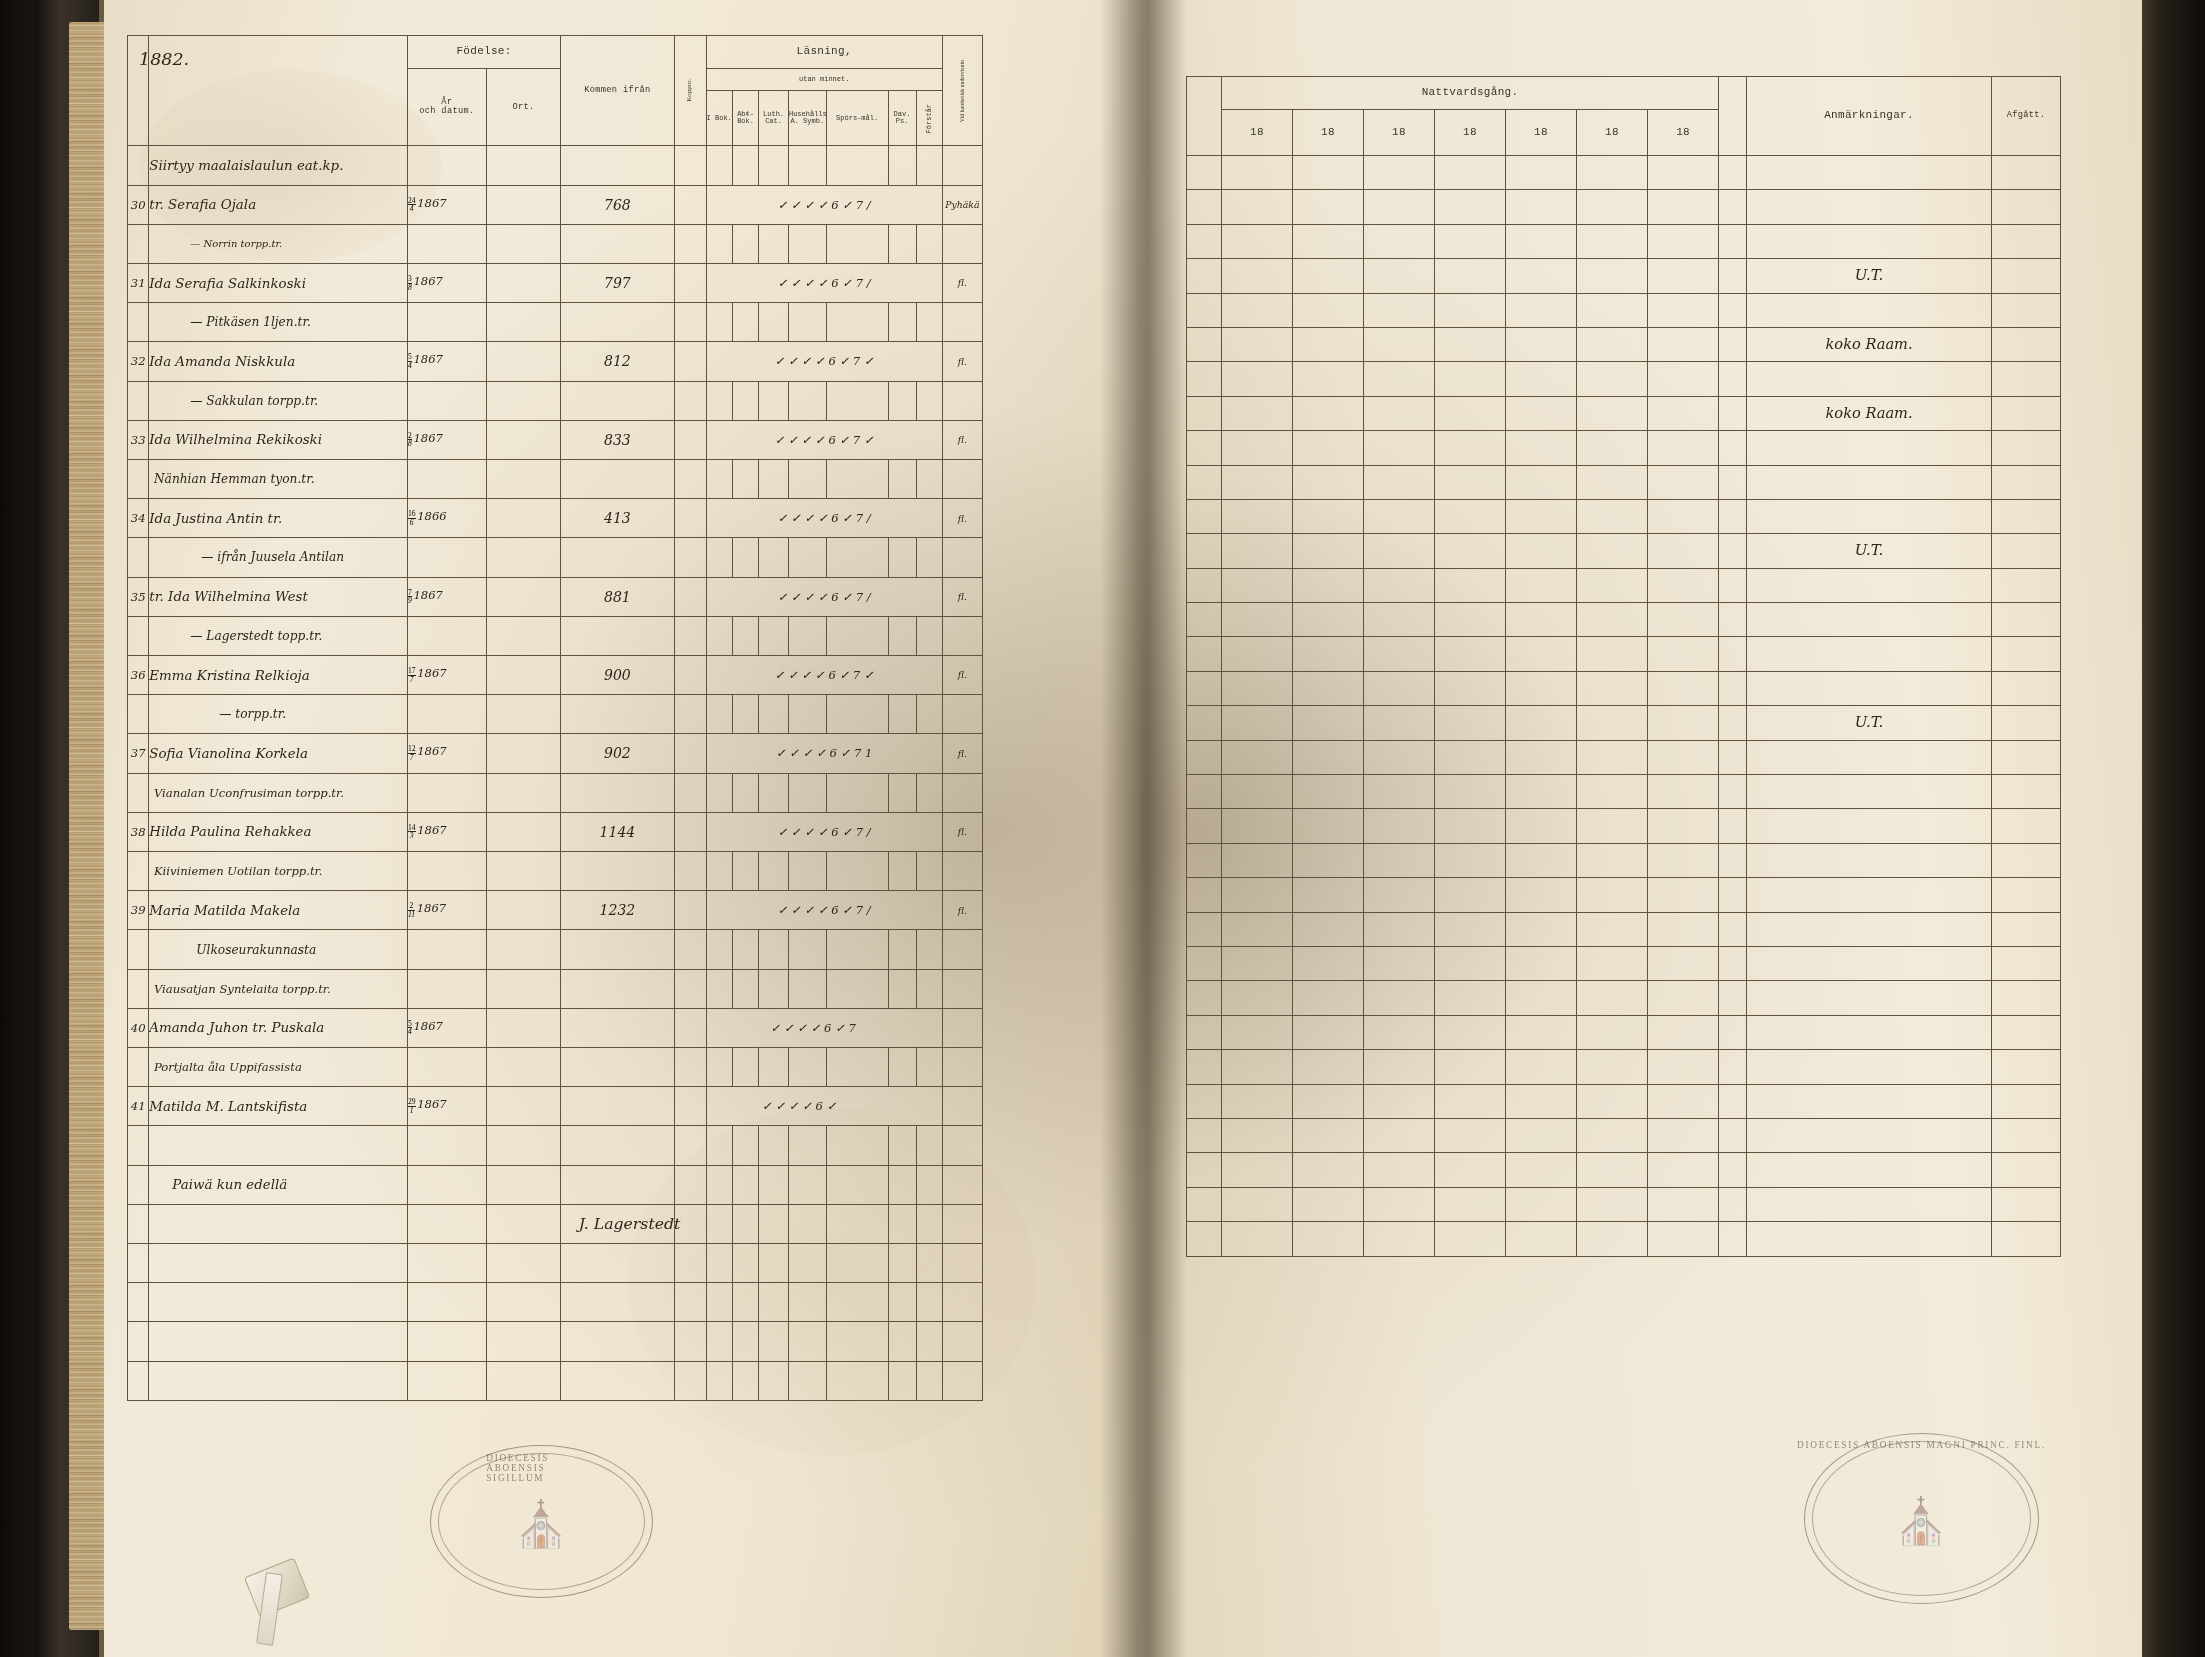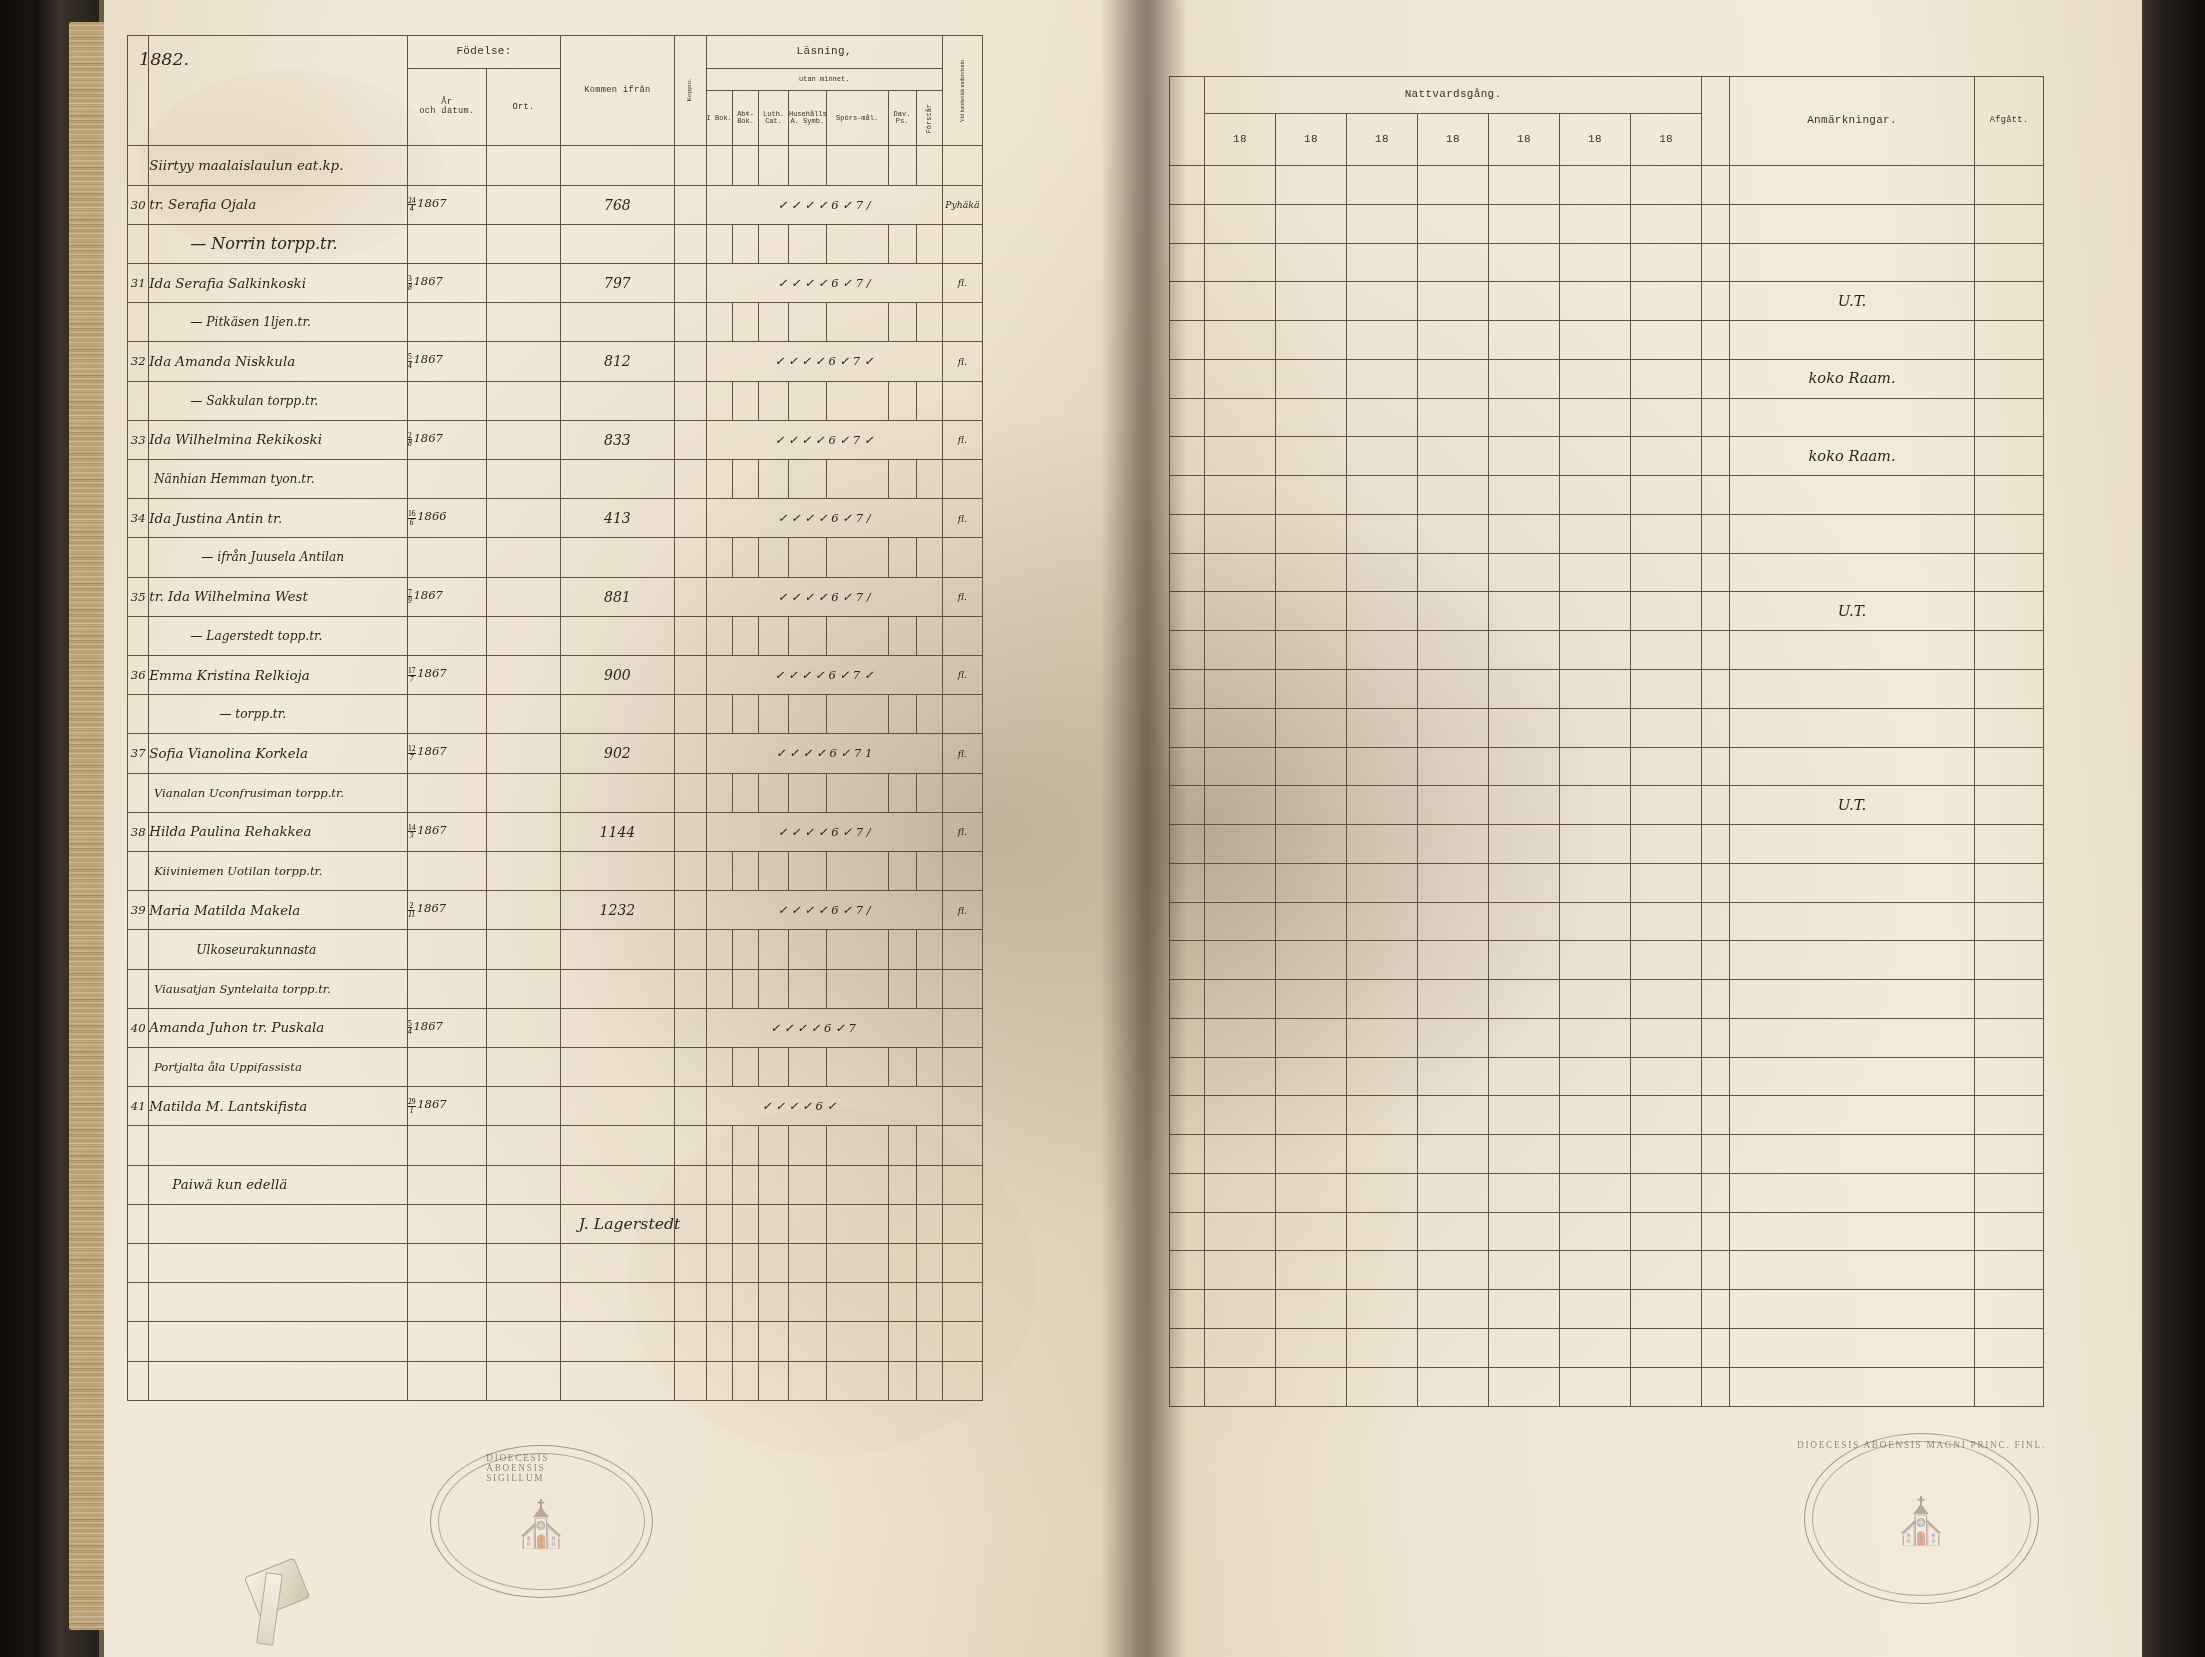--- a/index.html
+++ b/index.html
@@ -279,21 +279,21 @@
             <span class="frac"><b>24</b><i>4</i></span><span class="ink s">1867</span>
           </td>
           <td></td>
           <td class="num">768</td>
           <td></td>
           <td colspan="7" class="marks">✓ ✓ ✓ ✓ 6 ✓ 7 /</td>
           <td class="ink xs" style="text-align:center">Pyhäkä</td>
         </tr>
         <tr class="rowh">
           <td></td>
-          <td class="cellname" style="padding-left:41px;font-size:16px">— Norrin torpp.tr.</td>
+          <td class="cellname" style="padding-left:41px;font-size:10px">— Norrin torpp.tr.</td>
           <td></td>
               <td></td>
               <td></td>
               <td></td>
           <td></td>
               <td></td>
               <td></td>
               <td></td>
               <td></td>
               <td></td>
@@ -744,21 +744,21 @@
       <div class="ring-text">
         <div style="position:absolute;left:50%;top:7px;transform:translateX(-50%);font-size:9.3px;letter-spacing:1.7px;">DIOECESIS ABOENSIS SIGILLUM</div>
       </div>
     </div>
     <div class="corner-tab"></div>
     <div class="bookmark"></div>
   </div>
 
   <div class="paper right">
 
-    <div class="sheet" style="left:29px; top:76px; width:874px; height:1331px;">
+    <div class="sheet" style="left:46px; top:76px; width:874px; height:1181px;">
       <table class="reg">
         <colgroup>
           <col style="width:35px">
           <col style="width:71px">
           <col style="width:71px">
           <col style="width:71px">
           <col style="width:71px">
           <col style="width:71px">
           <col style="width:71px">
           <col style="width:71px">

